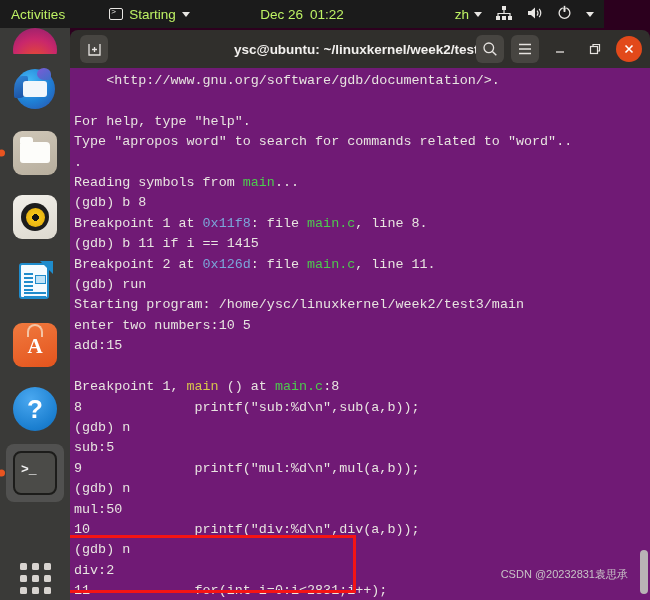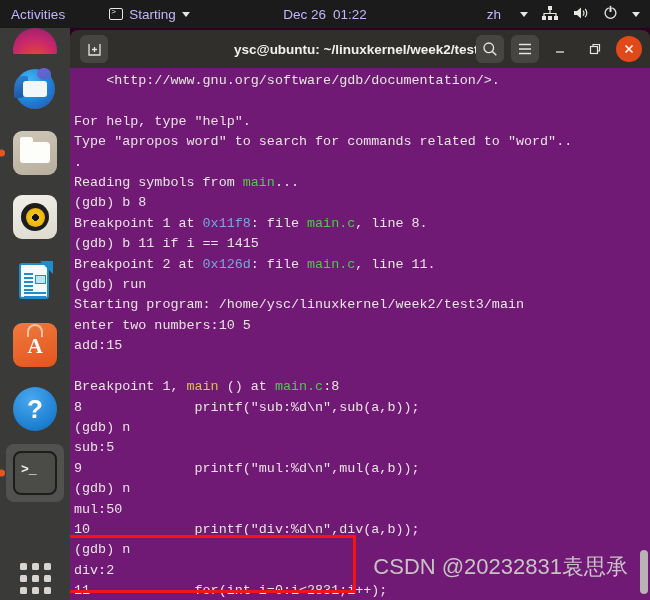--- a/index.html
+++ b/index.html
@@ -7,24 +7,24 @@
     width: 650px; height: 600px;
     overflow: hidden;
     background: #2c001e;
     font-family: "Liberation Sans", sans-serif;
   }
   #root { position: relative; width: 650px; height: 600px; }
 
   
   .topbar {
     position: absolute; top: 0; left: 0;
-    width: 650px; height: 28px;
+    width: 604px; height: 28px;
     background: #1b1b1b;
     display: flex; align-items: center;
-    color: #c4b5fd;
+    color: #bef264;
     font-size: 13.5px;
     z-index: 40;
   }
   .tb-activities { margin-left: 11px; letter-spacing: .1px; }
   .tb-appmenu {
     display: flex; align-items: center; gap: 6px;
     margin-left: 44px;
   }
   .tb-term-ico {
     width: 14px; height: 12px;
@@ -43,21 +43,21 @@
     display: inline-block;
   }
   .tb-clock {
     position: absolute; left: 50%; transform: translateX(-50%);
     display: flex; gap: 7px; font-size: 13.5px; text-align: right;
   }
   .tb-right {
     position: absolute; right: 10px;
     display: flex; align-items: center; gap: 14px;
   }
-  .tb-lang { display: flex; align-items: center; gap: 19px; font-size: 13.5px; }
+  .tb-lang { display: flex; align-items: center; gap: 5px; font-size: 13.5px; }
   .ic { display: inline-block; }
 
   
   .dock {
     position: absolute; top: 28px; left: 0;
     width: 70px; height: 572px;
     background: #3a3a38;
     z-index: 30;
     display: flex; flex-direction: column; align-items: center;
   }
@@ -270,21 +270,21 @@
   .redbox {
     position: absolute;
     left: 66px; top: 535px;
     width: 290px; height: 58px;
     border: 3px solid #f51414;
     z-index: 25;
     pointer-events: none;
   }
   .watermark {
     position: absolute; right: 22px; bottom: 18px;
-    color: #c8c2c6; font-size: 22px;
+    color: #c8c2c6; font-size: 11px;
     font-family: "Liberation Sans", sans-serif;
     z-index: 26;
     white-space: nowrap;
   }
   .scrollbar {
     position: absolute; right: 2px; bottom: 6px;
     width: 8px; height: 44px; border-radius: 4px;
     background: #b9b3b6;
     z-index: 27;
   }

